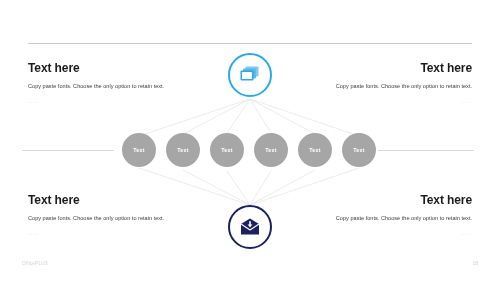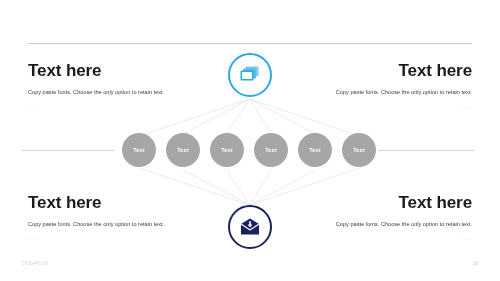--- a/index.html
+++ b/index.html
@@ -57,21 +57,21 @@
   .tblock {
     position: absolute;
     width: 150px;
   }
   .tblock.tl { left: 28px;  top: 62px; }
   .tblock.bl { left: 28px;  top: 194px; }
   .tblock.tr { left: 322px; top: 62px;  text-align: right; }
   .tblock.br { left: 322px; top: 194px; text-align: right; }
 
   .tblock .head {
-    font-size: 17px;
+    font-size: 12px;
     font-weight: bold;
     color: #1b1b1b;
     letter-spacing: -0.1px;
     margin: 0 0 6px 0;
     line-height: 1.1;
   }
   .tblock .body {
     font-size: 5.6px;
     color: #3d3d3d;
     line-height: 1.85;

